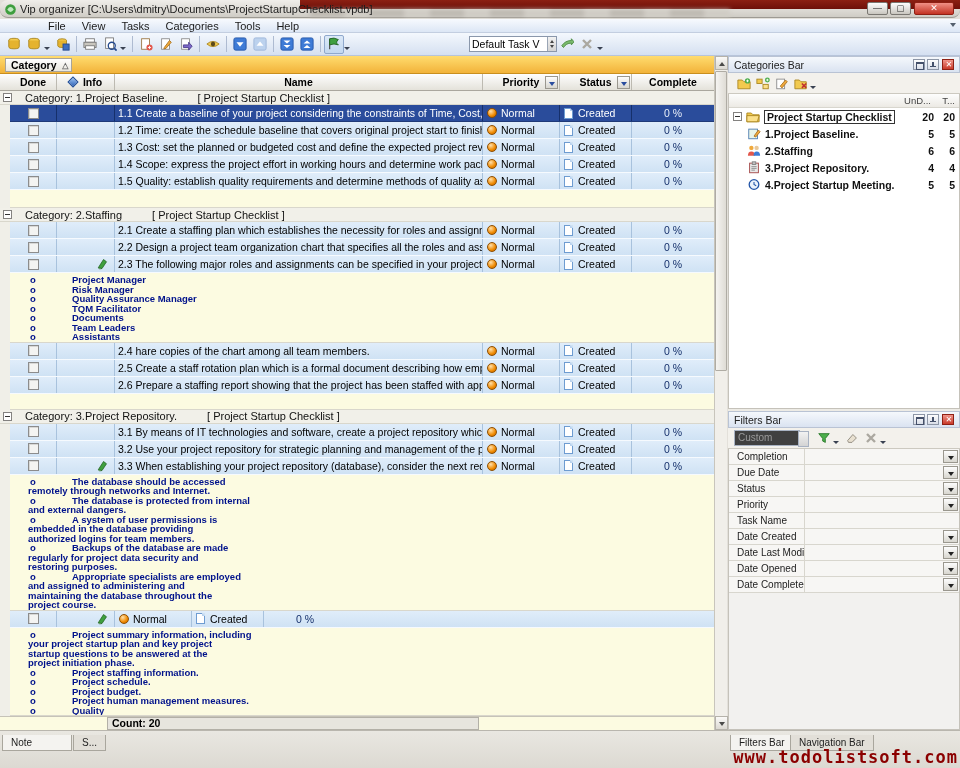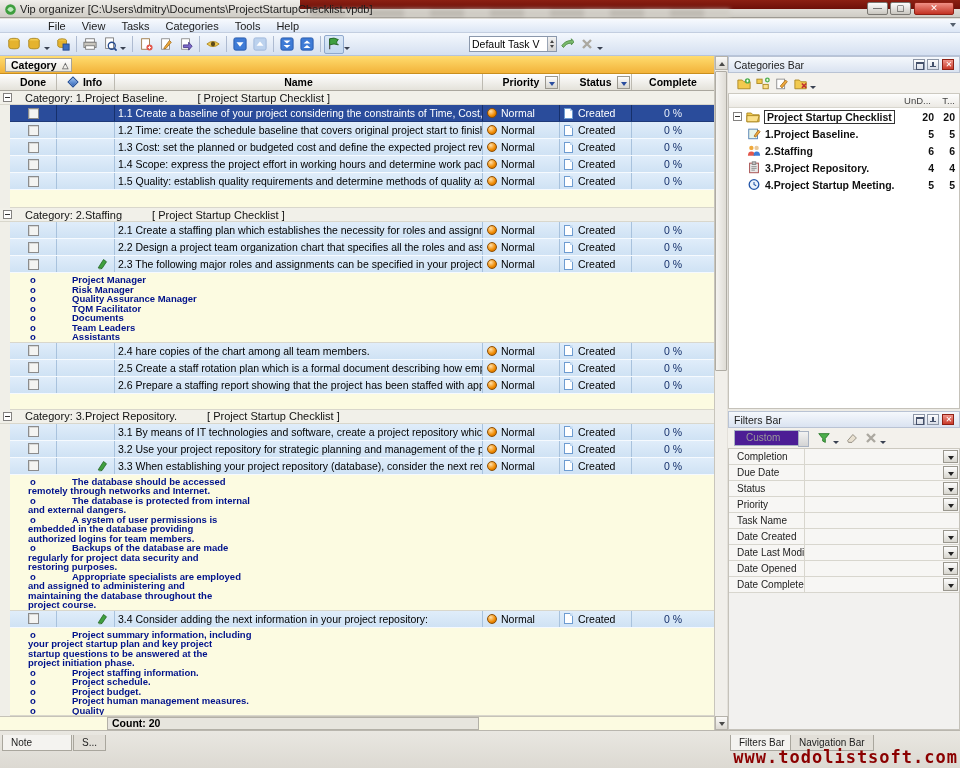--- a/index.html
+++ b/index.html
@@ -2,21 +2,21 @@
 <html><head>
 <meta charset="utf-8">
 <style>
   * { margin:0; padding:0; box-sizing:border-box; }
   html,body { width:960px; height:768px; }
   body { font-family:"Liberation Sans", sans-serif; background:#E3E0DA; overflow:hidden; }
   #window { position:relative; width:960px; height:768px; background:#E3E0DA; }
 
   
   #titlebar { position:absolute; left:0; top:0; width:960px; height:18px;
-    background:linear-gradient(#F0EEEA,#CFCCC5); border-bottom:1px solid #9D9A93; }
+    background:linear-gradient(#F0EEEA,#CFCCC5); border-bottom:1px solid #9D9A93;border-radius:8px; }
   #maroon-strip { position:absolute; left:300px; top:0; width:660px; height:9px;
     background:linear-gradient(#8C2013,#6E1009); }
   #ghost { position:absolute; left:310px; top:9px; width:420px; height:8px;
     background:repeating-linear-gradient(90deg,#B9B4AC 0 34px,#CFCBC3 34px 60px); filter:blur(2px); opacity:.8; }
   #title-text { position:absolute; left:20px; top:3px; font-size:11px; color:#1c1c1c; white-space:nowrap; }
   #app-icon { position:absolute; left:4px; top:3px; width:13px; height:13px; }
   .winbtn { position:absolute; top:2px; width:21px; height:13px; border:1px solid #7A7772; border-radius:2px;
     font-size:9px; line-height:11px; text-align:center; color:#333;
     background:linear-gradient(#FDFDFD,#C9C6BF); }
   #btn-min { right:72px; } #btn-max { right:49px; }
@@ -132,21 +132,21 @@
   .tree-icon { width:14px; height:13px; margin-right:4px; flex:0 0 auto; }
   .tree-indent { width:18px; flex:0 0 auto; }
 
   #filters-section { margin-top:2px; }
   #filters-content { background:#F2F1EF; border:1px solid #C5C2BA; border-top:none; height:281px; }
   .filter-row { height:16px; display:flex; border-bottom:1px solid #D8D6CE; background:#F7F6F4; position:relative; }
   .filter-label { width:76px; font-size:10px; color:#222; line-height:15px; padding-left:8px; border-right:1px solid #D8D6CE; background:#F7F6F4; white-space:nowrap; overflow:hidden; }
   .filter-value { flex:1; background:#F7F6F4; }
   .filter-drop { width:15px; height:13px; margin:1px 1px 0 0; border:1px solid #9A978E; background:linear-gradient(#FDFDFD,#D8D6CF); position:relative; }
   .filter-drop:before { content:""; position:absolute; left:4px; top:5px; border-left:3px solid transparent; border-right:3px solid transparent; border-top:4px solid #222; }
-  #custom-combo { width:66px; height:16px; background:#4c1d95; border:1px solid #A8B2C2; font-size:10px; color:#9A9A9A; line-height:14px; padding-left:11px; position:relative; }
+  #custom-combo { width:66px; height:16px; background:#404040; border:1px solid #A8B2C2; font-size:10px; color:#9A9A9A; line-height:14px; padding-left:3px; position:relative; }
   #custom-combo:after { content:""; position:absolute; right:-10px; top:0; width:9px; height:14px; background:linear-gradient(#F2F2F2,#D4D4D4); border:1px solid #A8B2C2; }
 
   
   #bottom-strip { position:absolute; left:0; top:730px; width:960px; height:38px; background:linear-gradient(#E9E7E1,#DCD9D2); border-top:1px solid #B9B6AE; }
   .tab { position:absolute; top:4px; height:16px; background:#E2DFD8; border:1px solid #A9A69D; border-top:none; font-size:10px; line-height:15px; padding:0 8px; color:#222; }
   .tab.active { background:#F4F3F0; }
   #tab-note { left:2px; width:70px; } #tab-s { left:73px; }
   #tab-filters { left:730px; } #tab-nav { left:790px; }
   #watermark { position:absolute; right:2px; bottom:1px; font-family:"DejaVu Sans Mono", monospace; font-weight:bold;
     font-size:17px; letter-spacing:1px; color:#8B0000; }
@@ -655,21 +655,20 @@
             <span class="checkbox"></span>
           </div>
           <div class="c-info">
             <span>
               <svg width="12" height="12" viewBox="0 0 16 16">
                 <path d="M3 13 L10 2 L14 5 L8 14 Z" fill="#3FA03F" stroke="#1E601E"></path>
                 <path d="M3 13 L5 14.5 L8 14" fill="#C8E8C0" stroke="#1E601E"></path>
               </svg>
             </span>
           </div>
-          <div class="c-name">3.4 Consider adding the next information in your project repository:</div>
           <div class="c-pri">
             <span class="pri-ball"></span>
             <span>Normal</span>
           </div>
           <div class="c-status">
             <span class="page-ico"></span>
             <span>Created</span>
           </div>
           <div class="c-comp">0 %</div>
         </div>

